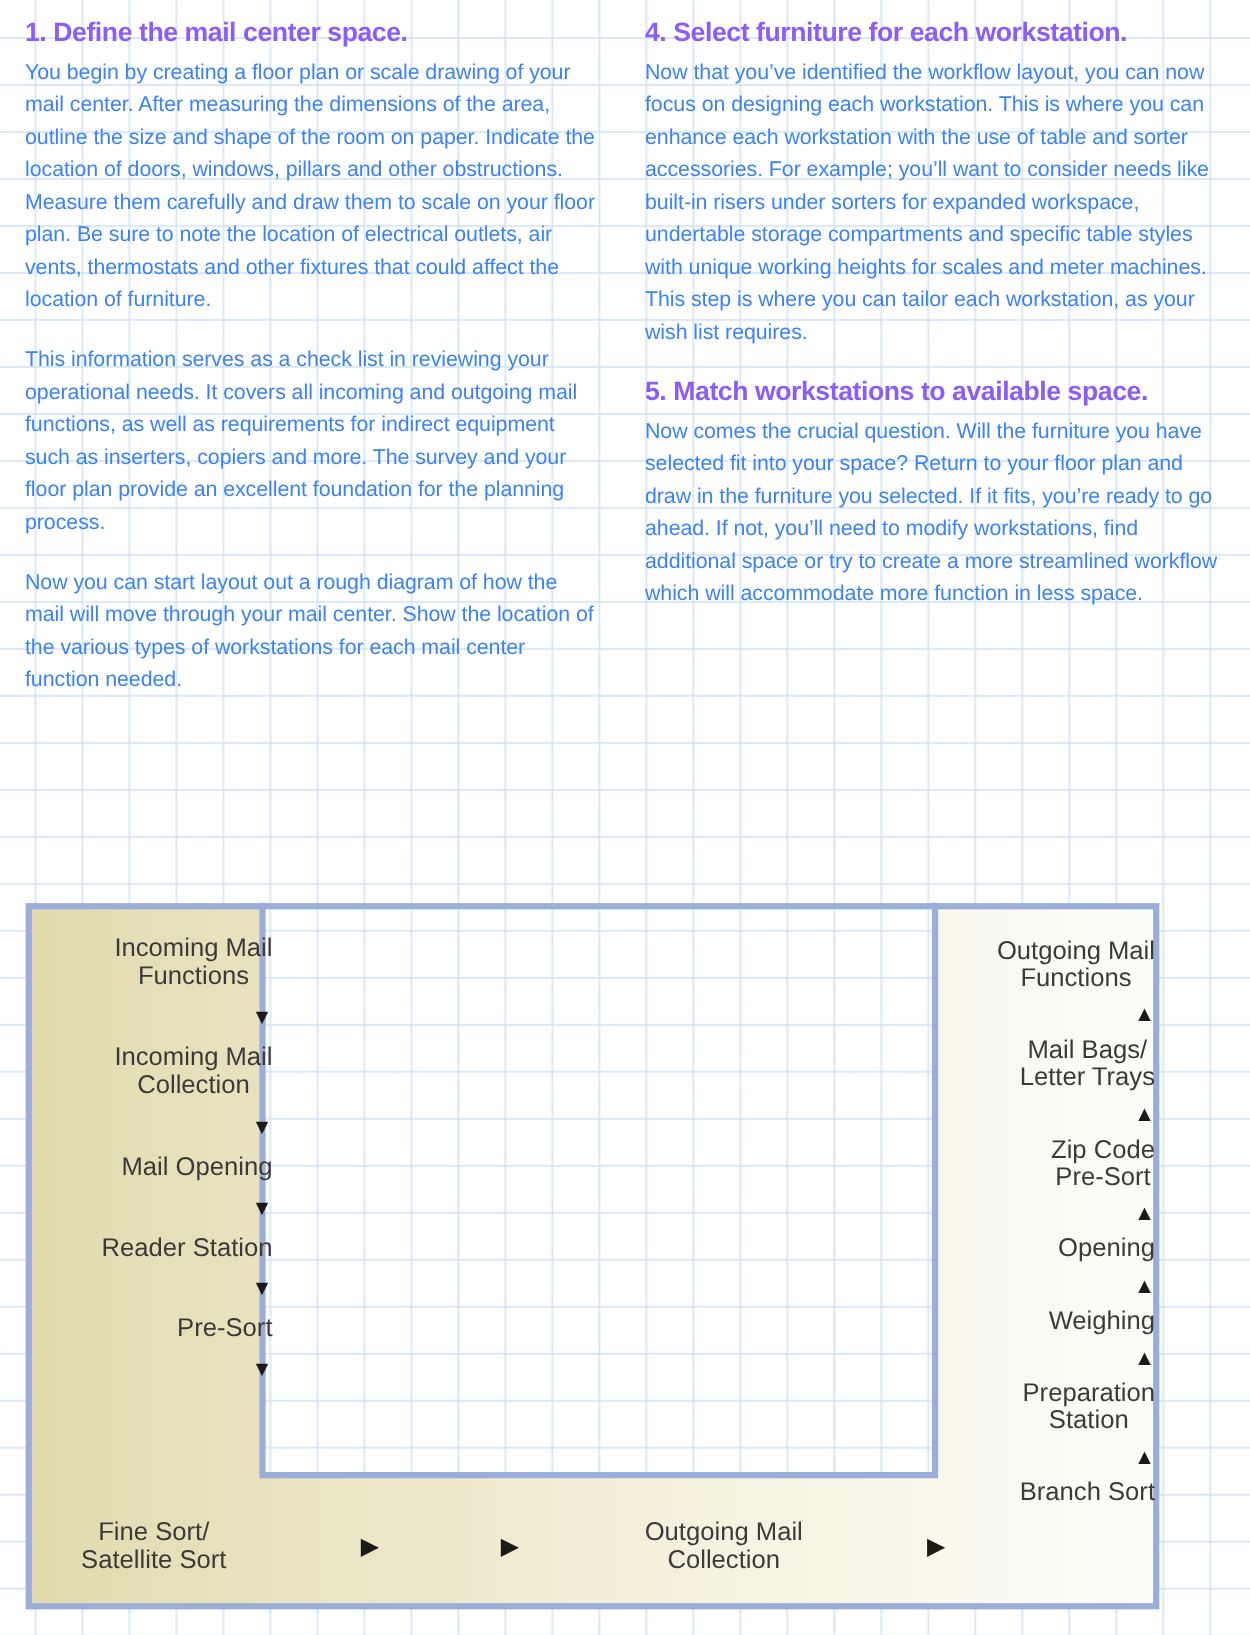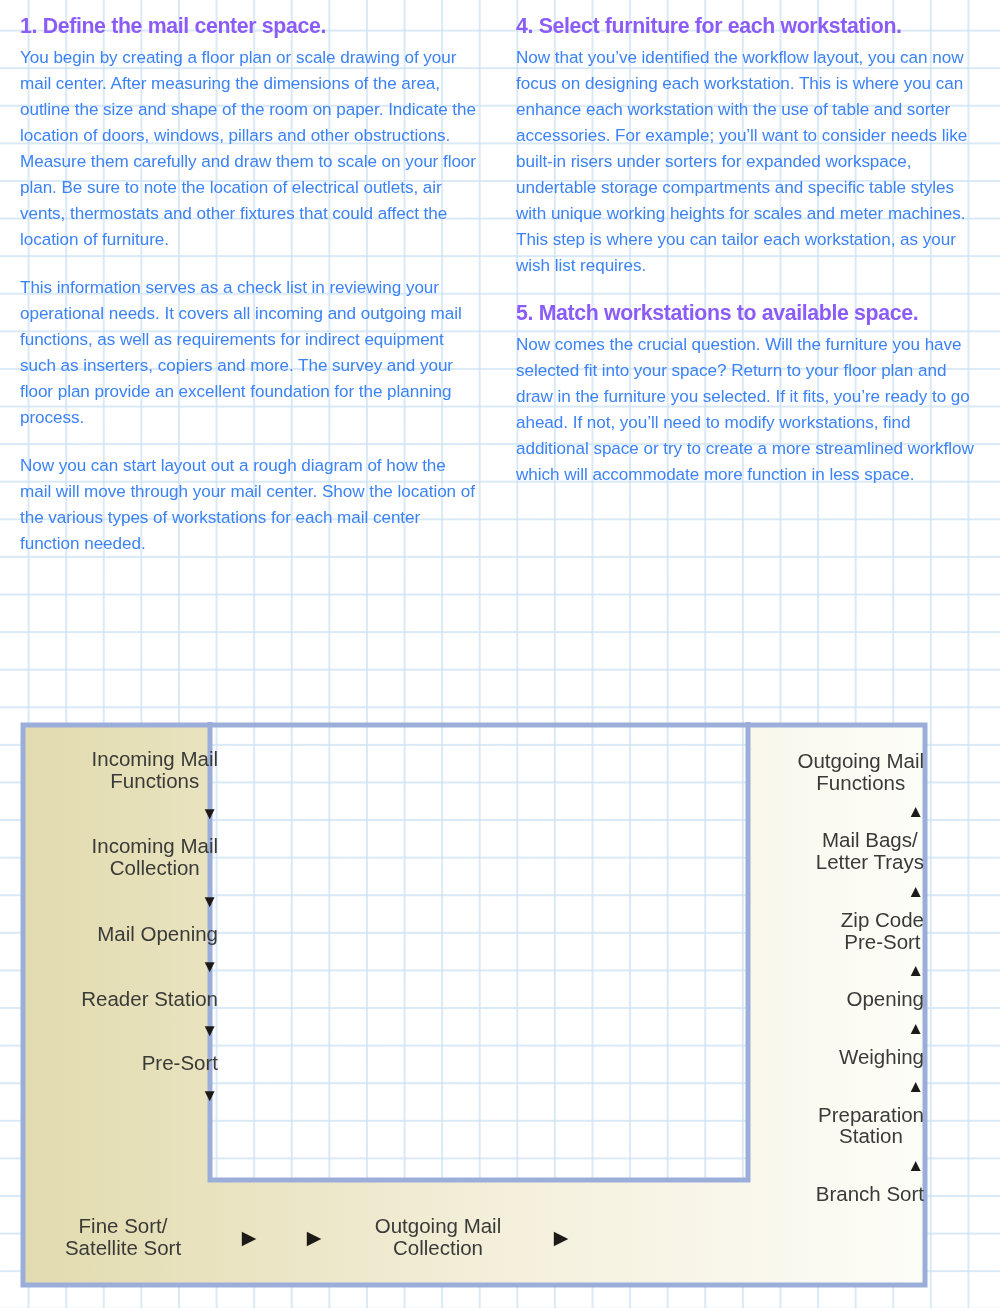--- a/index.html
+++ b/index.html
@@ -83,20 +83,21 @@
     position: absolute;
     left: 8px;
     top: 478px;
     width: 900px;
     height: 74px;
     display: flex;
     align-items: center;
     color: #3a3a38;
     font-size: 20.5px;
     line-height: 1.06;
+    gap: 47px;
   }
   .bnode { text-align: center; white-space: pre-line; }
   .barrow { font-size: 19px; line-height: 1; color: #1b1a17; text-align: center; }
 </style>
 </head>
 <body>
 
 <div class="columns">
 
   <div class="col col-left">

